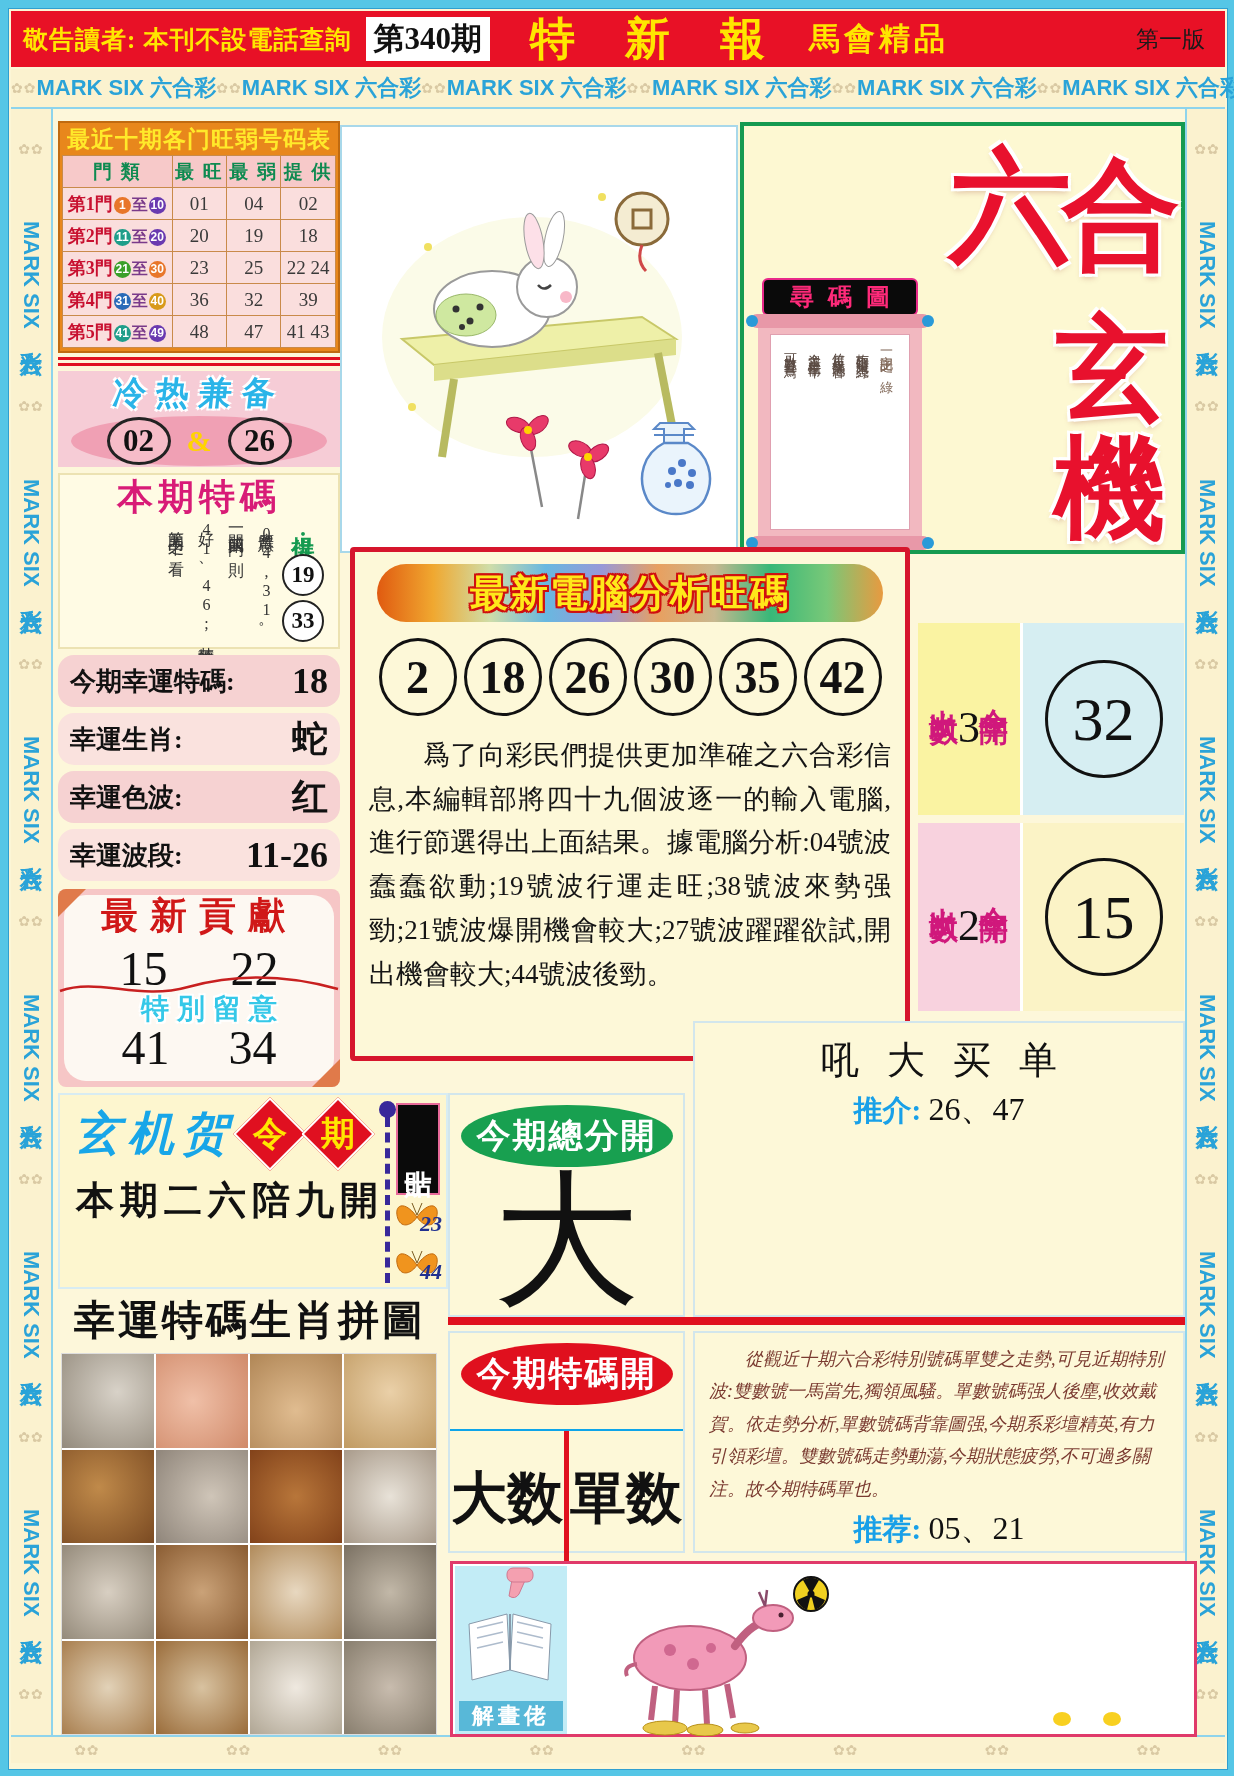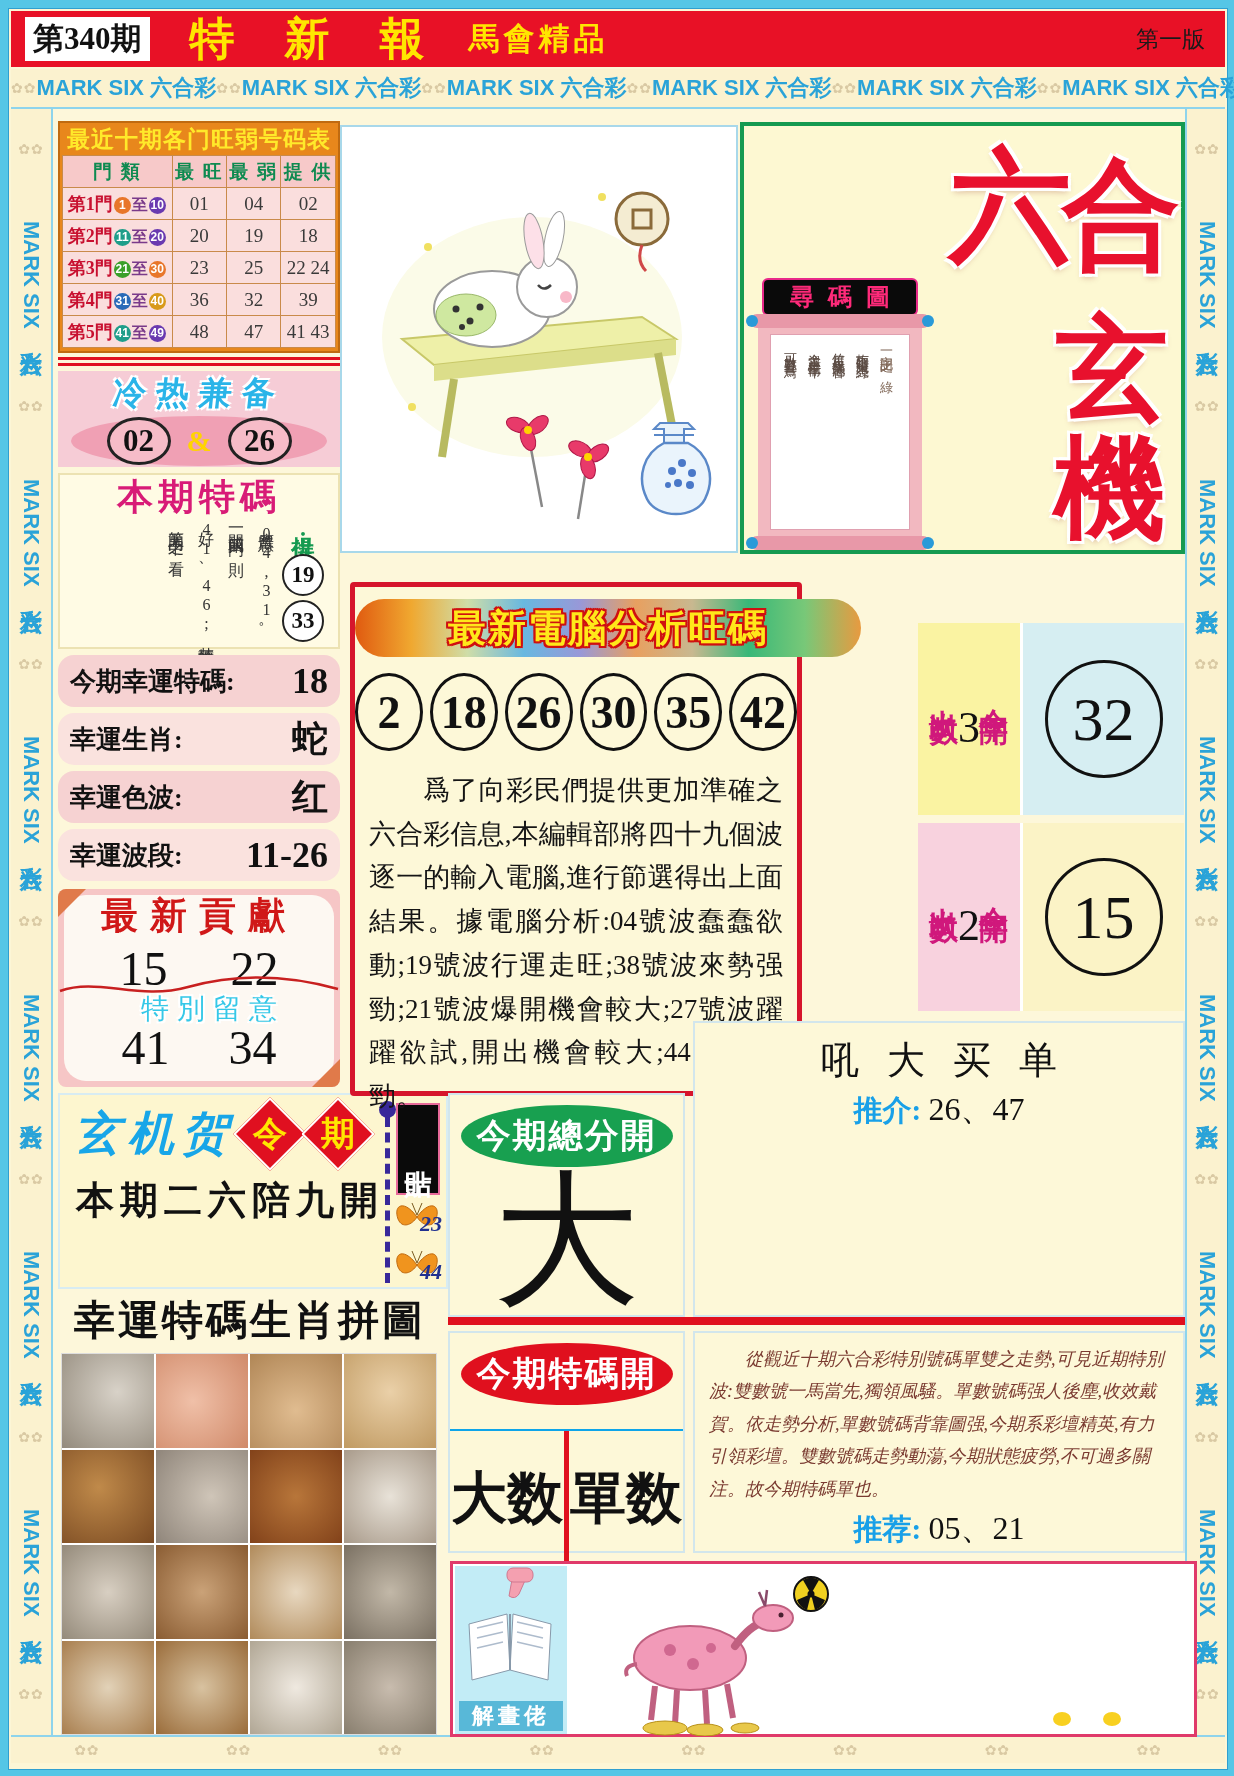--- a/index.html
+++ b/index.html
@@ -72,21 +72,21 @@
 
   
   .cb{left:5px;top:780px;width:282px;height:198px;background:#f6c6c6;border-radius:8px;overflow:hidden;}
   .cb-in{position:absolute;left:6px;top:6px;right:6px;bottom:6px;background:#fdf8f2;border-radius:22px;}
   .tri{position:absolute;width:0;height:0;}
   .tri-tl{left:0;top:0;border-top:28px solid #e07a4a;border-right:28px solid transparent;}
   .tri-br{right:0;bottom:0;border-bottom:28px solid #e07a4a;border-left:28px solid transparent;}
   .cb-title{color:#d01818;font-size:37px;font-weight:bold;text-align:center;letter-spacing:12px;margin-top:2px;}
   .cb-nums{display:flex;justify-content:space-around;padding:0 30px;font-size:48px;}
   .cb-wave{position:absolute;left:0;top:86px;width:100%;height:26px;}
-  .cb-note{color:#35c8e8;font-weight:normal;font-size:28px;text-align:center;letter-spacing:8px;margin-top:-6px;
+  .cb-note{color:#35c8e8;font-weight:bold;font-size:28px;text-align:center;letter-spacing:8px;margin-top:-6px;
            text-shadow:-2px -2px 0 #fff,2px -2px 0 #fff,-2px 2px 0 #fff,2px 2px 0 #fff;padding-left:28px;}
   .cb-nums2{display:flex;justify-content:space-around;padding:0 34px;font-size:48px;margin-top:-8px;}
 
   
   .xj{left:5px;top:984px;width:390px;height:196px;background:#fdf6cf;border:2px solid #d8ecf2;}
   .xj-row1{display:flex;align-items:center;margin:6px 0 0 14px;height:66px;}
   .xj-blue{color:#18a6e8;font-size:46px;font-weight:bold;font-style:italic;letter-spacing:8px;}
   .dia{width:52px;height:52px;background:#e01020;transform:rotate(45deg);margin:0 8px;display:flex;align-items:center;justify-content:center;box-shadow:0 0 0 2px #fff inset;}
   .dia span{transform:rotate(-45deg);color:#ffe600;font-size:34px;font-weight:bold;}
   .xj-line{font-size:38px;font-weight:bold;letter-spacing:6px;margin:8px 0 0 16px;white-space:nowrap;}
@@ -136,21 +136,21 @@
   .roll{position:absolute;left:-8px;width:180px;height:14px;background:#e898a8;border-radius:7px;}
   .roll.t{top:-4px;} .roll.b{bottom:-4px;}
   .knob{position:absolute;width:12px;height:12px;border-radius:50%;background:#2a9ad8;top:1px;}
   .knob.l{left:-4px;} .knob.r{right:-4px;}
   .scroll-in{position:absolute;left:12px;top:16px;right:12px;bottom:16px;background:#fff;border:1px solid #e0a0b0;}
   .poem{writing-mode:vertical-rl;text-orientation:upright;font-size:13px;color:#5a4a42;height:100%;padding:8px 4px;box-sizing:border-box;}
   .poem div{margin-left:6px;letter-spacing:2px;}
   .poem .first{color:#806858;}
 
   
-  .an{left:297px;top:473px;width:452px;height:514px;background:#fdf8d8;border:5px solid #d6152c;border-radius:4px;}
+  .an{left:297px;top:438px;width:560px;height:514px;background:#fdf8d8;border:5px solid #d6152c;border-radius:4px;}
   .an-banner{margin:12px auto 0;width:506px;height:58px;border-radius:29px;display:flex;align-items:center;justify-content:center;
     background:linear-gradient(90deg,#e05a10,#f0a830,#cfdda8,#68b8e0,#9898d8,#e8a060,#c8b890,#38b878,#78c878,#e89a40);}
   .an-banner span{color:#ffe81a;font-size:38px;font-weight:bold;letter-spacing:2px;white-space:nowrap;
     text-shadow:-2px 0 0 #d01010,2px 0 0 #d01010,0 -2px 0 #d01010,0 2px 0 #d01010,-2px -2px 0 #d01010,2px 2px 0 #d01010,-2px 2px 0 #d01010,2px -2px 0 #d01010;}
   .an-nums{display:flex;justify-content:center;gap:7px;margin-top:16px;}
   .an-c{width:72px;height:72px;border:3px solid #111;border-radius:50%;background:#fdf8d8;display:flex;align-items:center;justify-content:center;
         font-size:46px;font-weight:bold;}
   .an-para{margin:18px 14px 0;font-size:27px;line-height:1.62;text-indent:2em;text-align:justify;color:#151515;}
 
   
@@ -197,20 +197,21 @@
   .chick:after{content:"";}
   .ck1{left:600px;} .ck2{left:650px;}
 </style>
 </head>
 <body>
 
 <div class="page">
   <div class="inner">
 
     <div class="mast">
+      <span class="mast-notice">敬告讀者: 本刊不設電話查詢</span>
       <span class="mast-issue">第340期</span>
       <span class="mast-title">特新報</span>
       <span class="mast-sub">馬會精品</span>
       <span class="mast-ed">第一版</span>
     </div>
 
     <div class="strip strip-top">
       <span class="fl">✿✿</span>
       <span class="ms">MARK SIX 六合彩</span>
       <span class="fl">✿✿</span>

